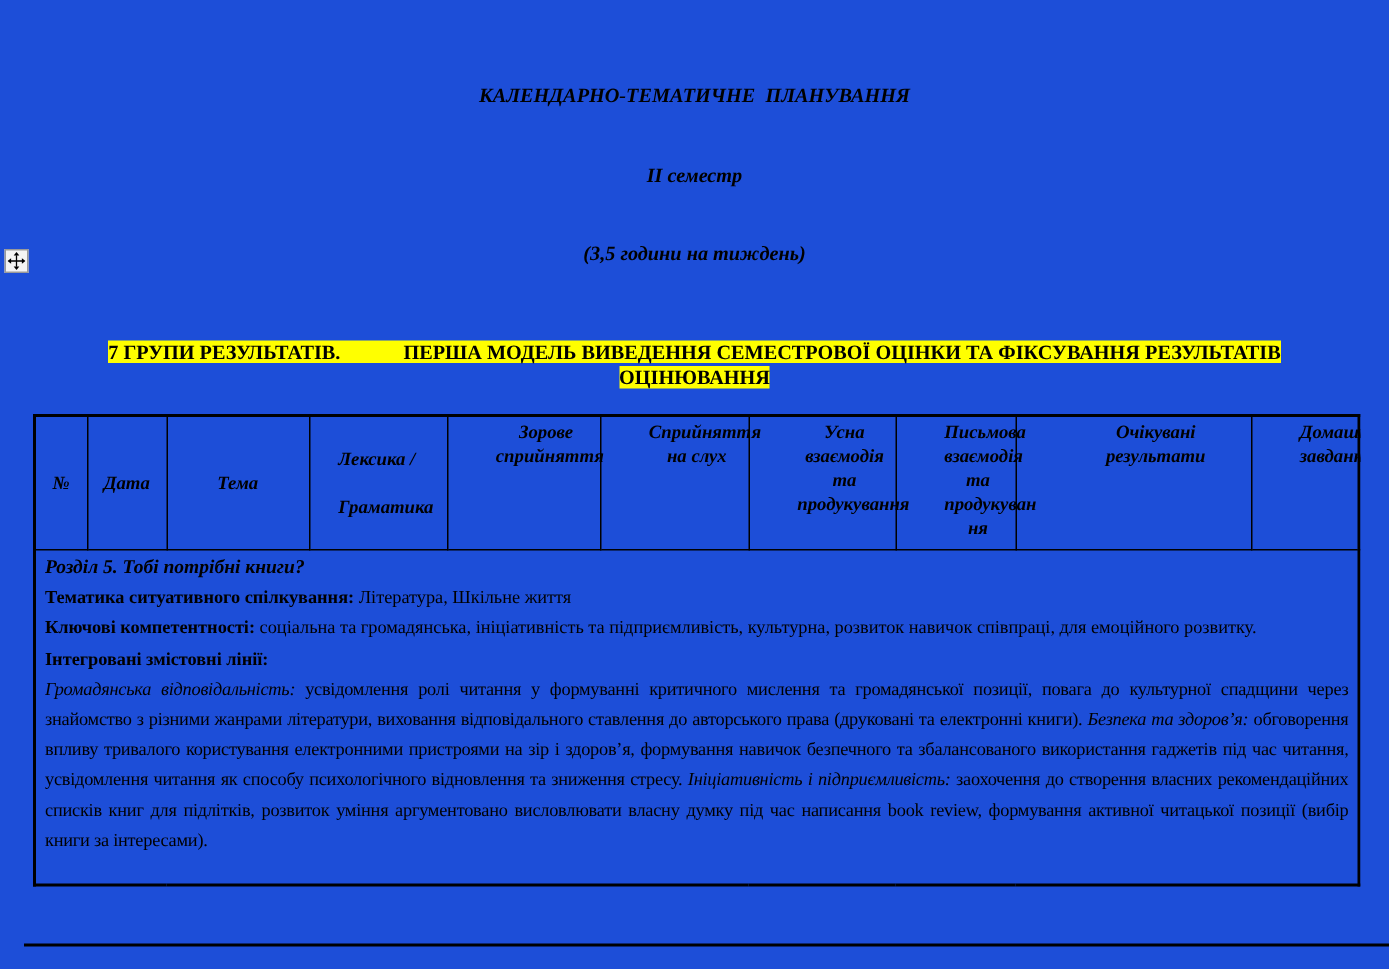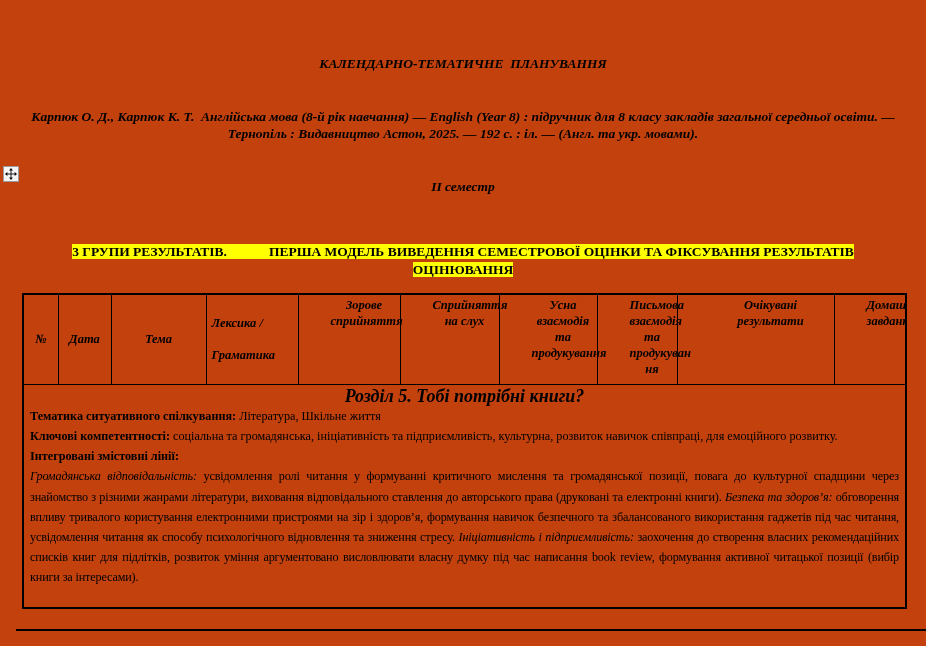--- a/index.html
+++ b/index.html
@@ -1,18 +1,18 @@
 <!DOCTYPE html>
 <html><head>
 <meta charset="utf-8">
 <style>
   * { margin:0; padding:0; box-sizing:border-box; }
   html,body { background:#fff; }
   .page {
-    position:relative; width:926px; height:646px; background:#c2410c;
+    position:relative; width:926px; height:646px; background:#1d4ed8;
     overflow:hidden; color:#000;
     font-family:"Liberation Serif","DejaVu Serif",serif;
   }
   
   .title-block { padding-top:20px; text-align:center; font-weight:bold; font-style:italic;
     font-size:13.5px; line-height:17.5px; white-space:pre-wrap; }
   .title-block .tline { width:896px; margin:0 auto; }
   
   .hl-wrap { width:860px; margin:13px auto 0 auto; text-align:center;
     font-weight:bold; font-size:13.5px; line-height:17.5px; }
@@ -23,44 +23,44 @@
     border:1px solid #9a9a9a; background:#f4f4f4; display:flex;
     align-items:center; justify-content:center; cursor:move; }
   
   .table-clip { position:relative; margin:15px 0 0 22px; width:885px; height:446px; overflow:hidden; }
   table { border-collapse:collapse; table-layout:fixed; width:883px; }
   th, td { border:1px solid #000; vertical-align:top; }
   table { border:2px solid #000; }
   thead th { height:90px; font-weight:bold; font-style:italic; font-size:12.5px;
     line-height:16px; text-align:center; vertical-align:middle; white-space:pre-line; padding:2px; }
   thead th.vtop { vertical-align:top;padding-left:32px; }
-  thead th.lexika { text-align:left; padding-left:5px; }
+  thead th.lexika { text-align:left; padding-left:19px; }
   
   td.unit-cell { height:223px; padding:1px 6px 2px 6px; font-size:12.2px; line-height:20.2px; }
   .unit-clamp { height:219px; overflow:hidden; }
-  .unit-title { text-align:center; font-weight:bold; font-style:italic; font-size:18px; }
+  .unit-title { text-align:left; font-weight:bold; font-style:italic; font-size:13px; }
   .unit-line b { font-weight:bold;text-align:right; }
   .unit-par { text-align:justify; letter-spacing:-0.15px; }
   .unit-par i { }
   
   .cut-line { position:absolute; left:16px; top:629px; width:910px; height:2px; background:#000; }
 </style>
 </head>
 <body>
 
 <div class="page">
 
   <div class="title-block">
     <div class="tline">КАЛЕНДАРНО-ТЕМАТИЧНЕ  ПЛАНУВАННЯ</div>
-    <div class="tline">Карпюк О. Д., Карпюк К. Т.  Англійська мова (8-й рік навчання) — English (Year 8) : підручник для 8 класу закладів загальної середньої освіти. — Тернопіль : Видавництво Астон, 2025. — 192 с. : іл. — (Англ. та укр. мовами).</div>
     <div class="tline">ІІ семестр</div>
+    <div class="tline">(3,5 години на тиждень)</div>
   </div>
 
   <div class="hl-wrap">
-    <span class="hl"><span>3 ГРУПИ РЕЗУЛЬТАТІВ.</span><span class="hl-gap"></span><span>ПЕРША МОДЕЛЬ ВИВЕДЕННЯ СЕМЕСТРОВОЇ ОЦІНКИ ТА ФІКСУВАННЯ РЕЗУЛЬТАТІВ ОЦІНЮВАННЯ</span></span>
+    <span class="hl"><span>7 ГРУПИ РЕЗУЛЬТАТІВ.</span><span class="hl-gap"></span><span>ПЕРША МОДЕЛЬ ВИВЕДЕННЯ СЕМЕСТРОВОЇ ОЦІНКИ ТА ФІКСУВАННЯ РЕЗУЛЬТАТІВ ОЦІНЮВАННЯ</span></span>
   </div>
 
   <span class="handle">
     <svg width="12" height="12" viewBox="0 0 14 14">
       <g fill="#000" stroke="#000" stroke-width="1">
         <line x1="7" y1="2.5" x2="7" y2="11.5"></line>
         <line x1="2.5" y1="7" x2="11.5" y2="7"></line>
       </g>
       <g fill="#000" stroke="none">
         <path d="M7 0 L9.2 2.8 H4.8 Z"></path>

